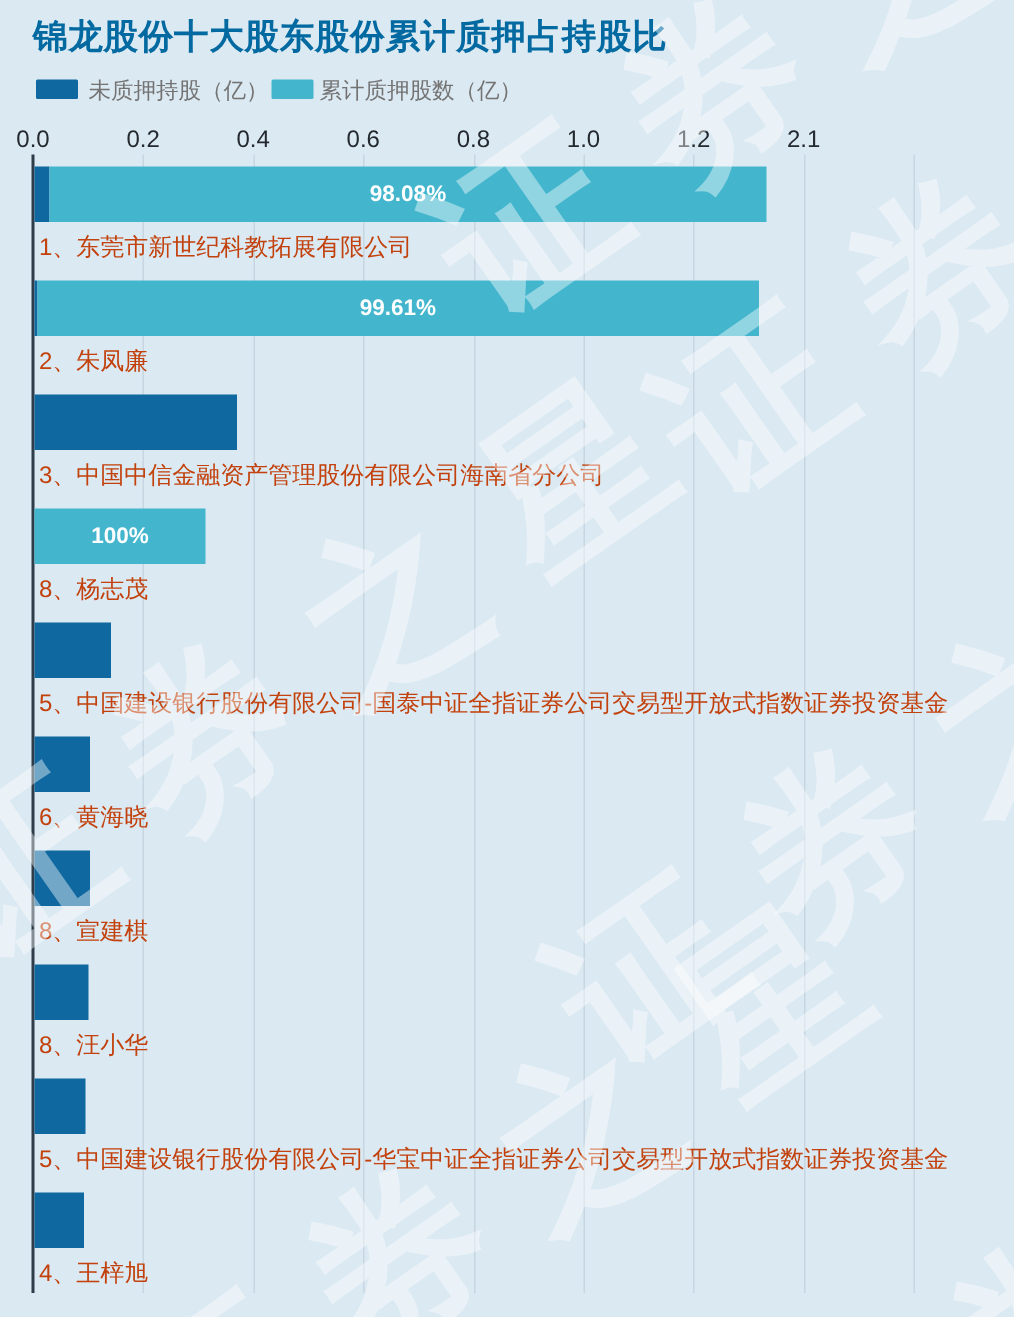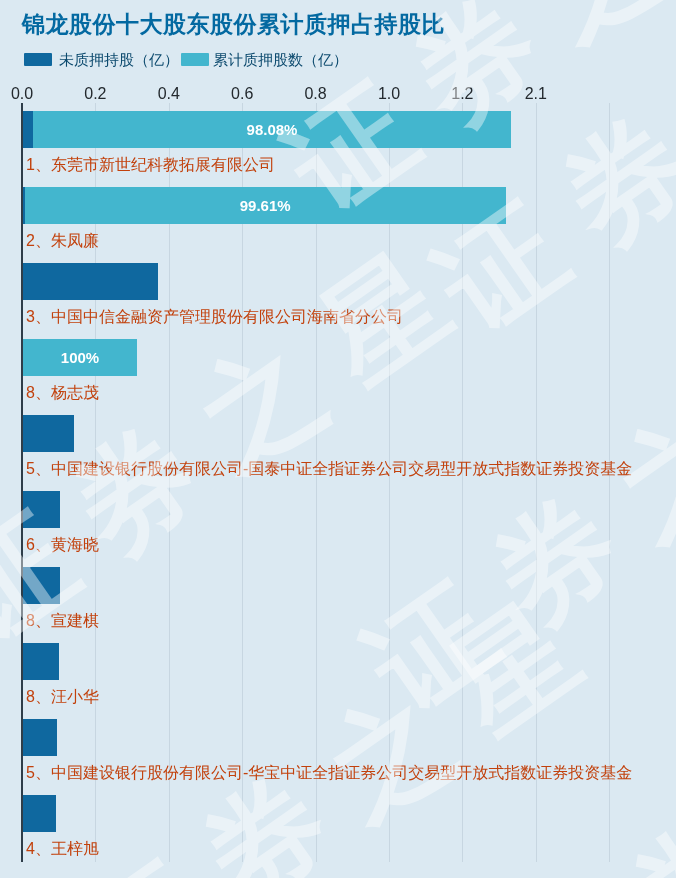--- a/index.html
+++ b/index.html
@@ -11,21 +11,21 @@
   #stage{position:absolute;inset:0;width:676px;height:878px;overflow:hidden;}
 
   .title{
     position:absolute;left:22px;top:9px;
     font-size:23px;font-weight:bold;letter-spacing:.5px;
     white-space:nowrap;
   }
 
   .legend{position:absolute;left:0;top:51px;height:18px;width:676px;}
   .legend .swatch{position:absolute;top:2px;width:28px;height:13px;border-radius:1px;}
-  .legend .lab{position:absolute;top:0;font-size:15px;color:#0c4a6e;white-space:nowrap;}
+  .legend .lab{position:absolute;top:0;font-size:15px;color:#737373;white-space:nowrap;}
   #swatch1{left:24px;}  #lab1{left:59px;}
   #swatch2{left:181px;} #lab2{left:213px;}
 
   .tick{
     position:absolute;top:85px;width:50px;text-align:center;
     font-size:16px;color:#23292e;
   }
   .gridline{position:absolute;top:103px;height:759px;width:1px;background:#c7d6e1;}
   .axis-line{position:absolute;left:21px;top:103px;width:2px;height:759px;background:#2e3d49;}
 

